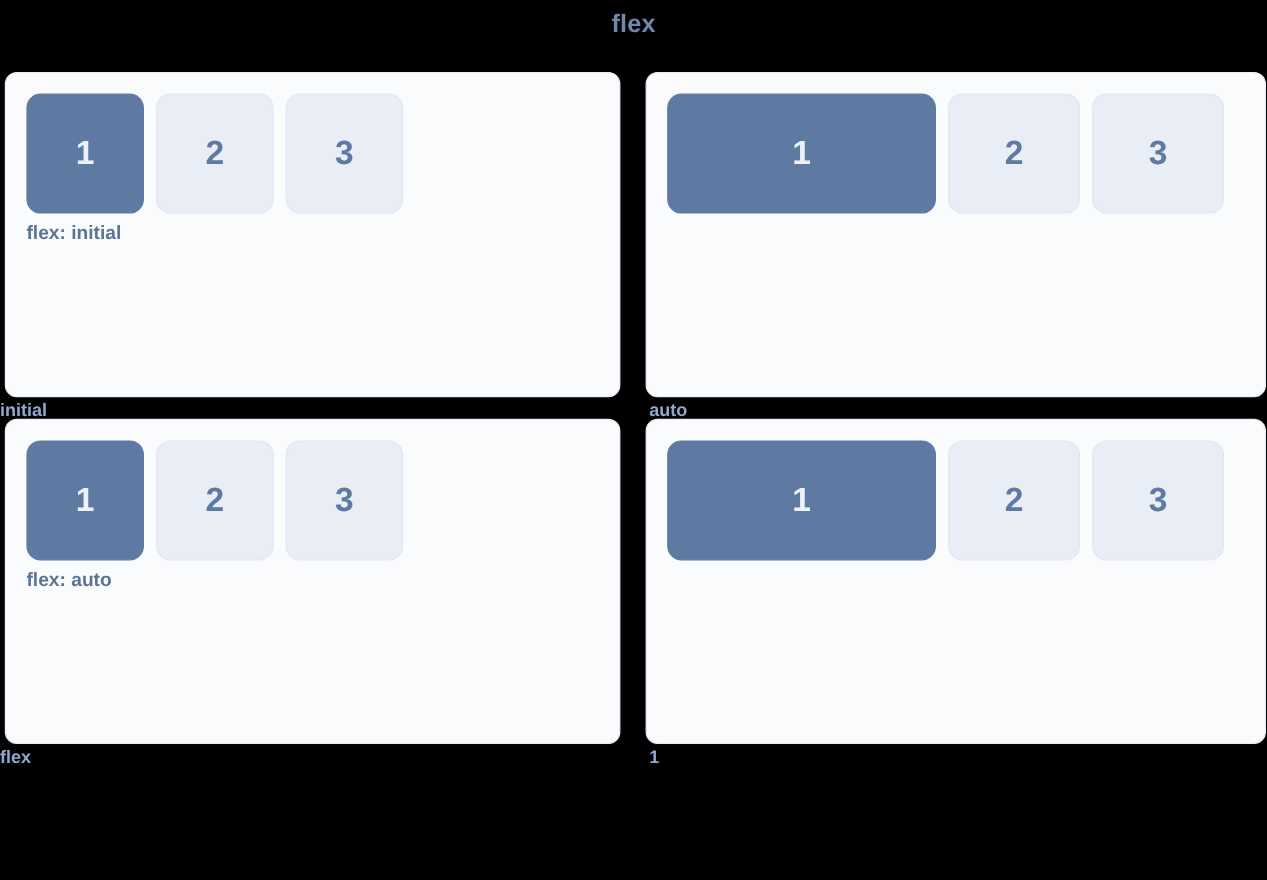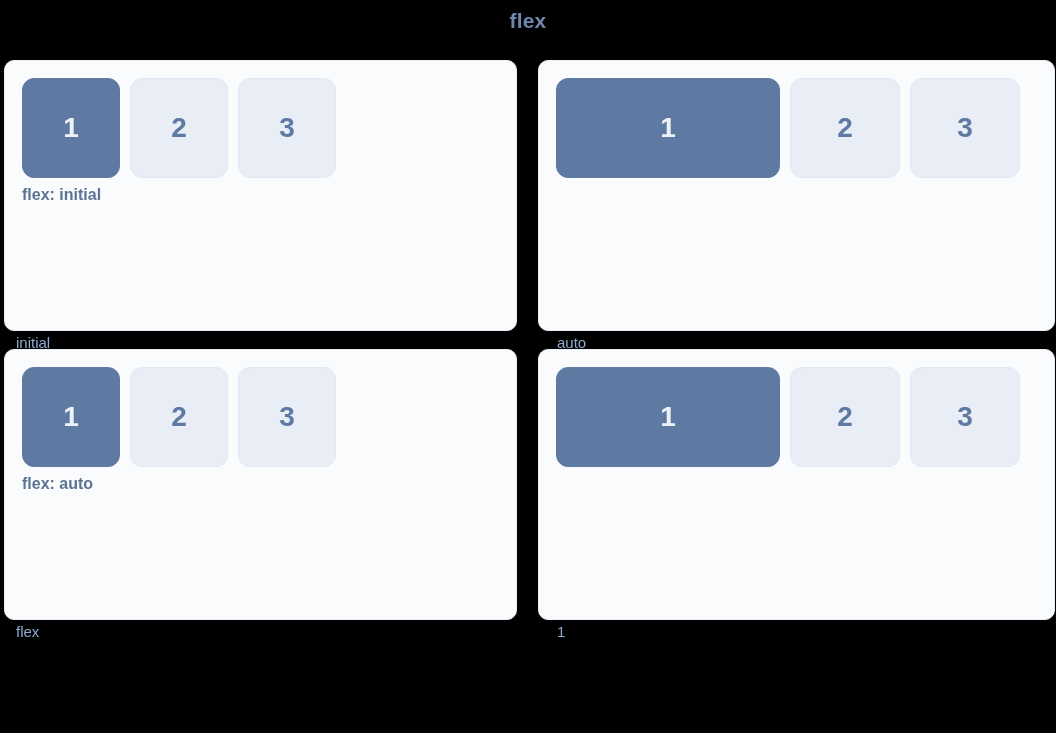--- a/index.html
+++ b/index.html
@@ -104,25 +104,24 @@
     font-weight: bold;
     color: #5c7494;
     line-height: 16px;
   }
 
   .demo-caption {
     position: absolute;
     left: -4px;
     bottom: -3px;
     font-size: 15px;
-    font-weight: normal;
+    font-weight: bold;
     color: #8fa8cc;
     line-height: 18px;
     white-space: nowrap;
-    padding-left: 16px;
   }
   .demo-cell.right .demo-caption {
     left: 3px;
   }
 </style>
 </head>
 <body>
 
 <div class="page-title">flex</div>
 

